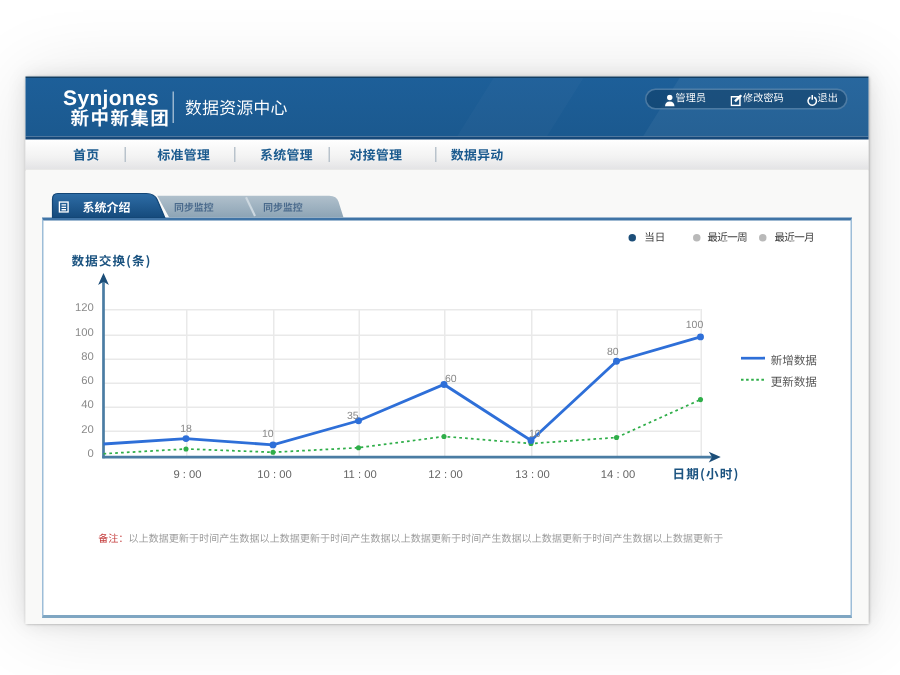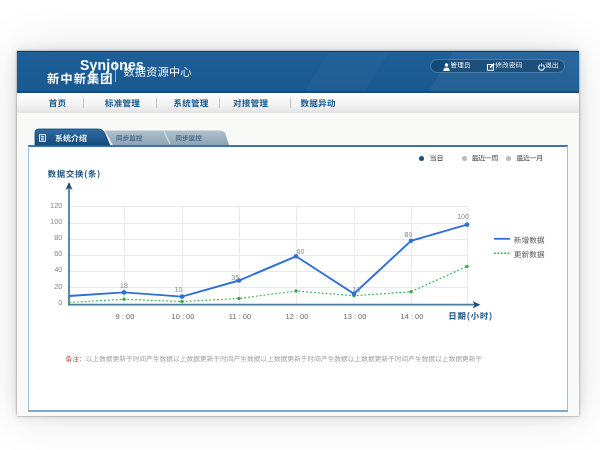--- a/index.html
+++ b/index.html
@@ -11,21 +11,21 @@
 
   
   .hdr { position:absolute; left:0; top:0; width:562px; height:40px;
     background:linear-gradient(#1d5f99, #1b598f);
     border-top:1px solid #123e63; overflow:hidden; }
   .hdr .deco1 { position:absolute; left:436px; top:0; width:200px; height:40px;
     background:rgba(255,255,255,.05); transform:skewX(-32deg); transform-origin:top left; }
   .hdr .deco2 { position:absolute; left:312px; top:0; width:60px; height:40px;
     background:rgba(255,255,255,.025); transform:skewX(-32deg); transform-origin:top left; }
   .logo1 { position:absolute; left:20px; top:5px; width:74px; text-align:center;
-    color:#fff; font-size:14px; font-weight:bold; letter-spacing:.2px;margin-left:38px; }
+    color:#fff; font-size:14px; font-weight:bold; letter-spacing:.2px; }
   .hsep { position:absolute; left:98px; top:9px; width:1px; height:21px;
     background:rgba(255,255,255,.55); }
   .pill { position:absolute; left:413.4px; top:7px; width:135px; height:14px;
     background:rgba(9,44,76,.38); border:1px solid rgba(120,160,195,.55);
     border-radius:8px; }
   .pill svg { position:absolute; top:2.5px; }
 
   
   .nav { position:absolute; left:0; top:40px; width:562px; height:23px;
     background:linear-gradient(#ffffff,#f2f2f2 60%,#e3e3e5);

